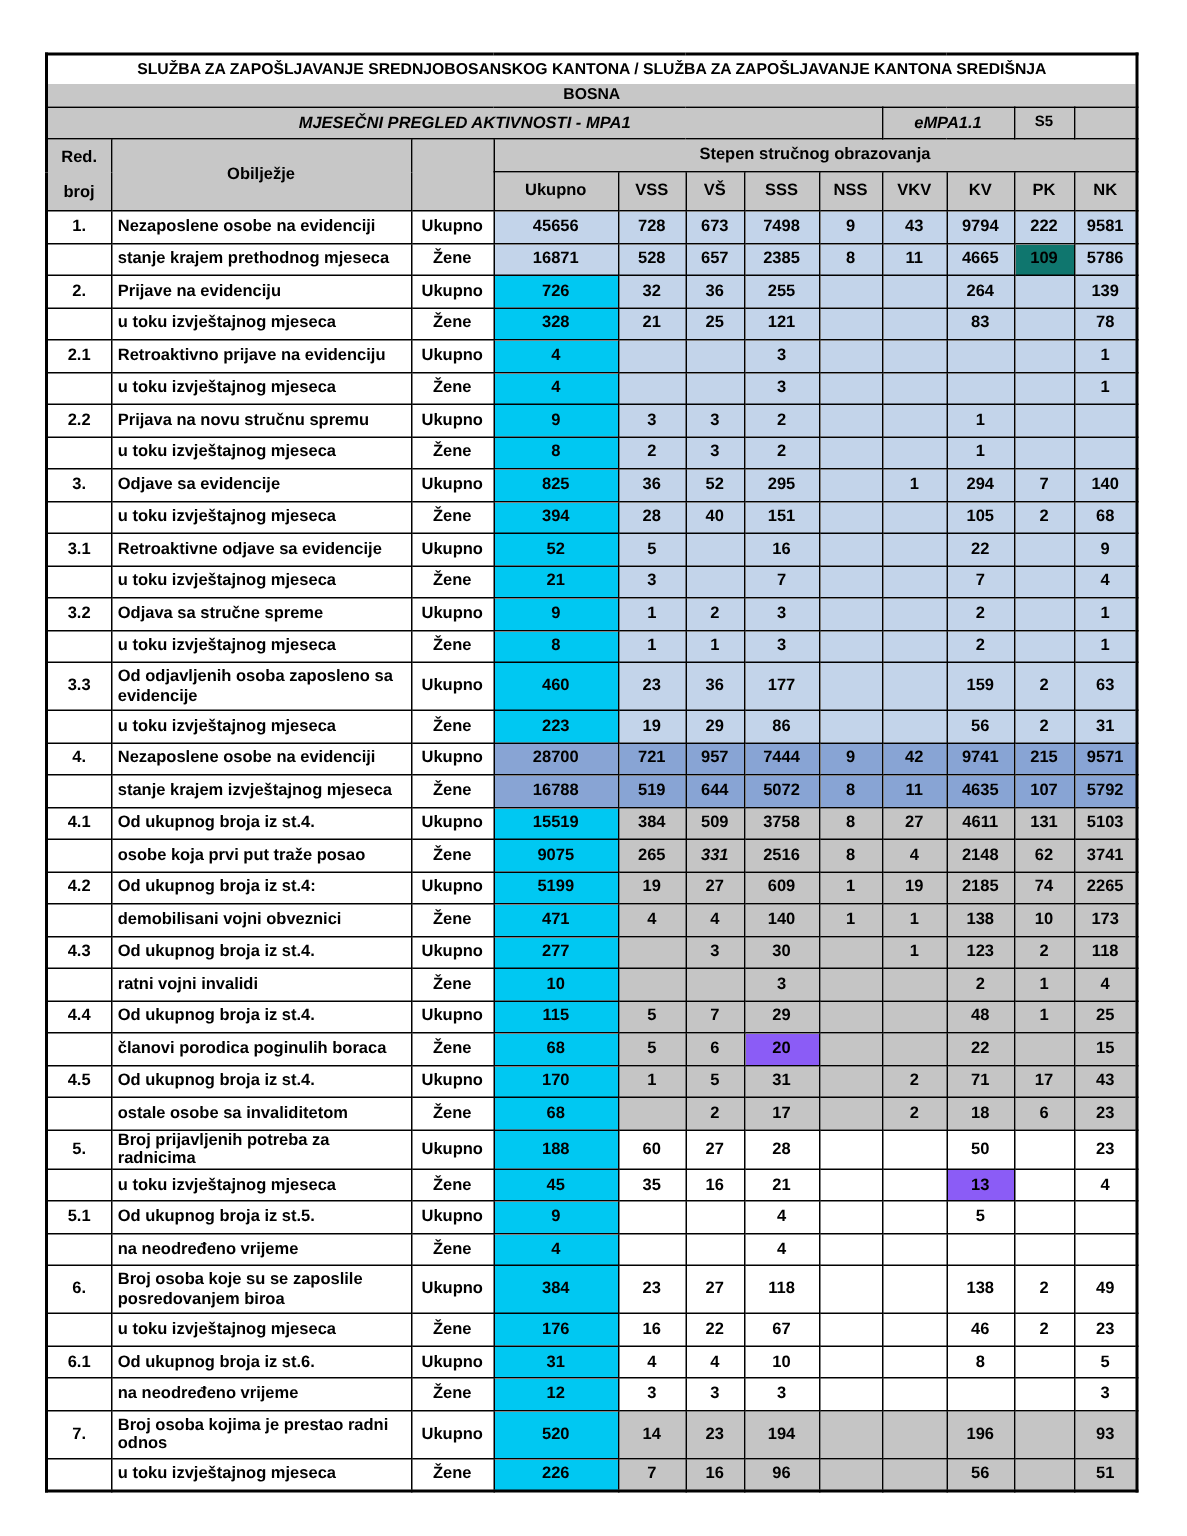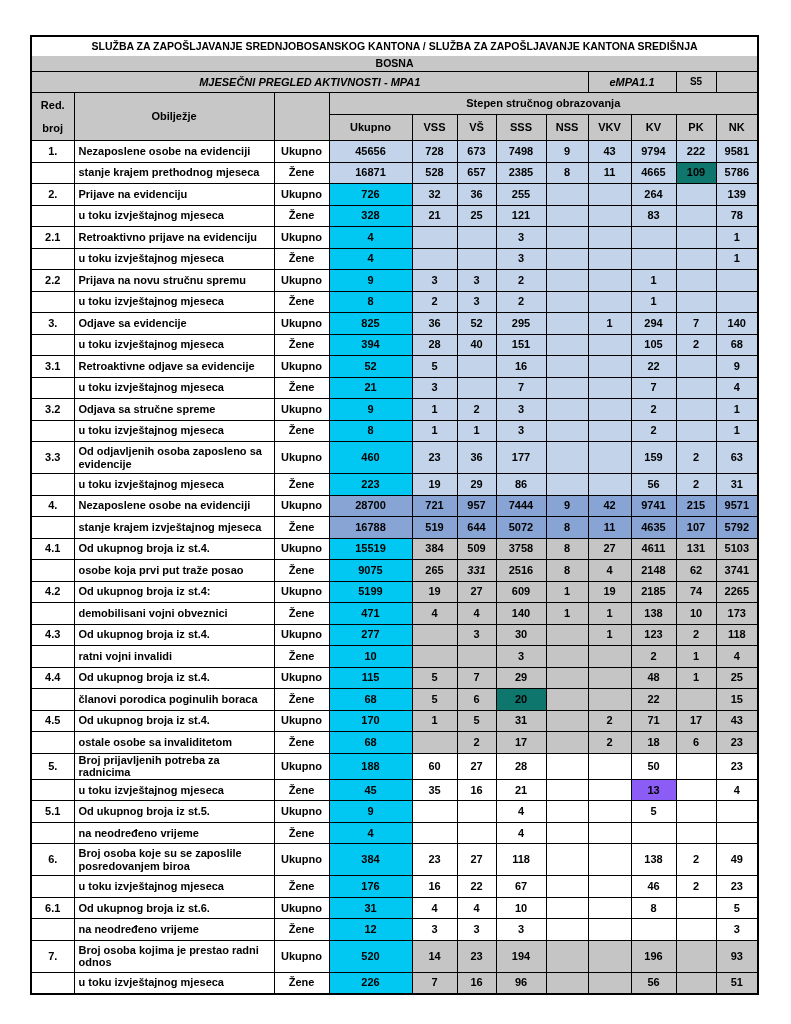--- a/index.html
+++ b/index.html
@@ -439,21 +439,21 @@
           <td class="val" style="background: rgb(197, 197, 197);">1</td>
           <td class="val" style="background: rgb(197, 197, 197);">25</td>
         </tr>
         <tr class="r">
           <td class="num"></td>
           <td class="lbl">članovi porodica poginulih boraca</td>
           <td class="gender">Žene</td>
           <td class="val" style="background: rgb(0, 200, 242);">68</td>
           <td class="val" style="background: rgb(197, 197, 197);">5</td>
           <td class="val" style="background: rgb(197, 197, 197);">6</td>
-          <td class="val" style="background: #0f766e;">20</td>
+          <td class="val" style="background: #8b5cf6;">20</td>
           <td class="val" style="background: rgb(197, 197, 197);"></td>
           <td class="val" style="background: rgb(197, 197, 197);"></td>
           <td class="val" style="background: rgb(197, 197, 197);">22</td>
           <td class="val" style="background: rgb(197, 197, 197);"></td>
           <td class="val" style="background: rgb(197, 197, 197);">15</td>
         </tr>
         <tr class="r">
           <td class="num">4.5</td>
           <td class="lbl">Od ukupnog broja iz st.4.</td>
           <td class="gender">Ukupno</td>

